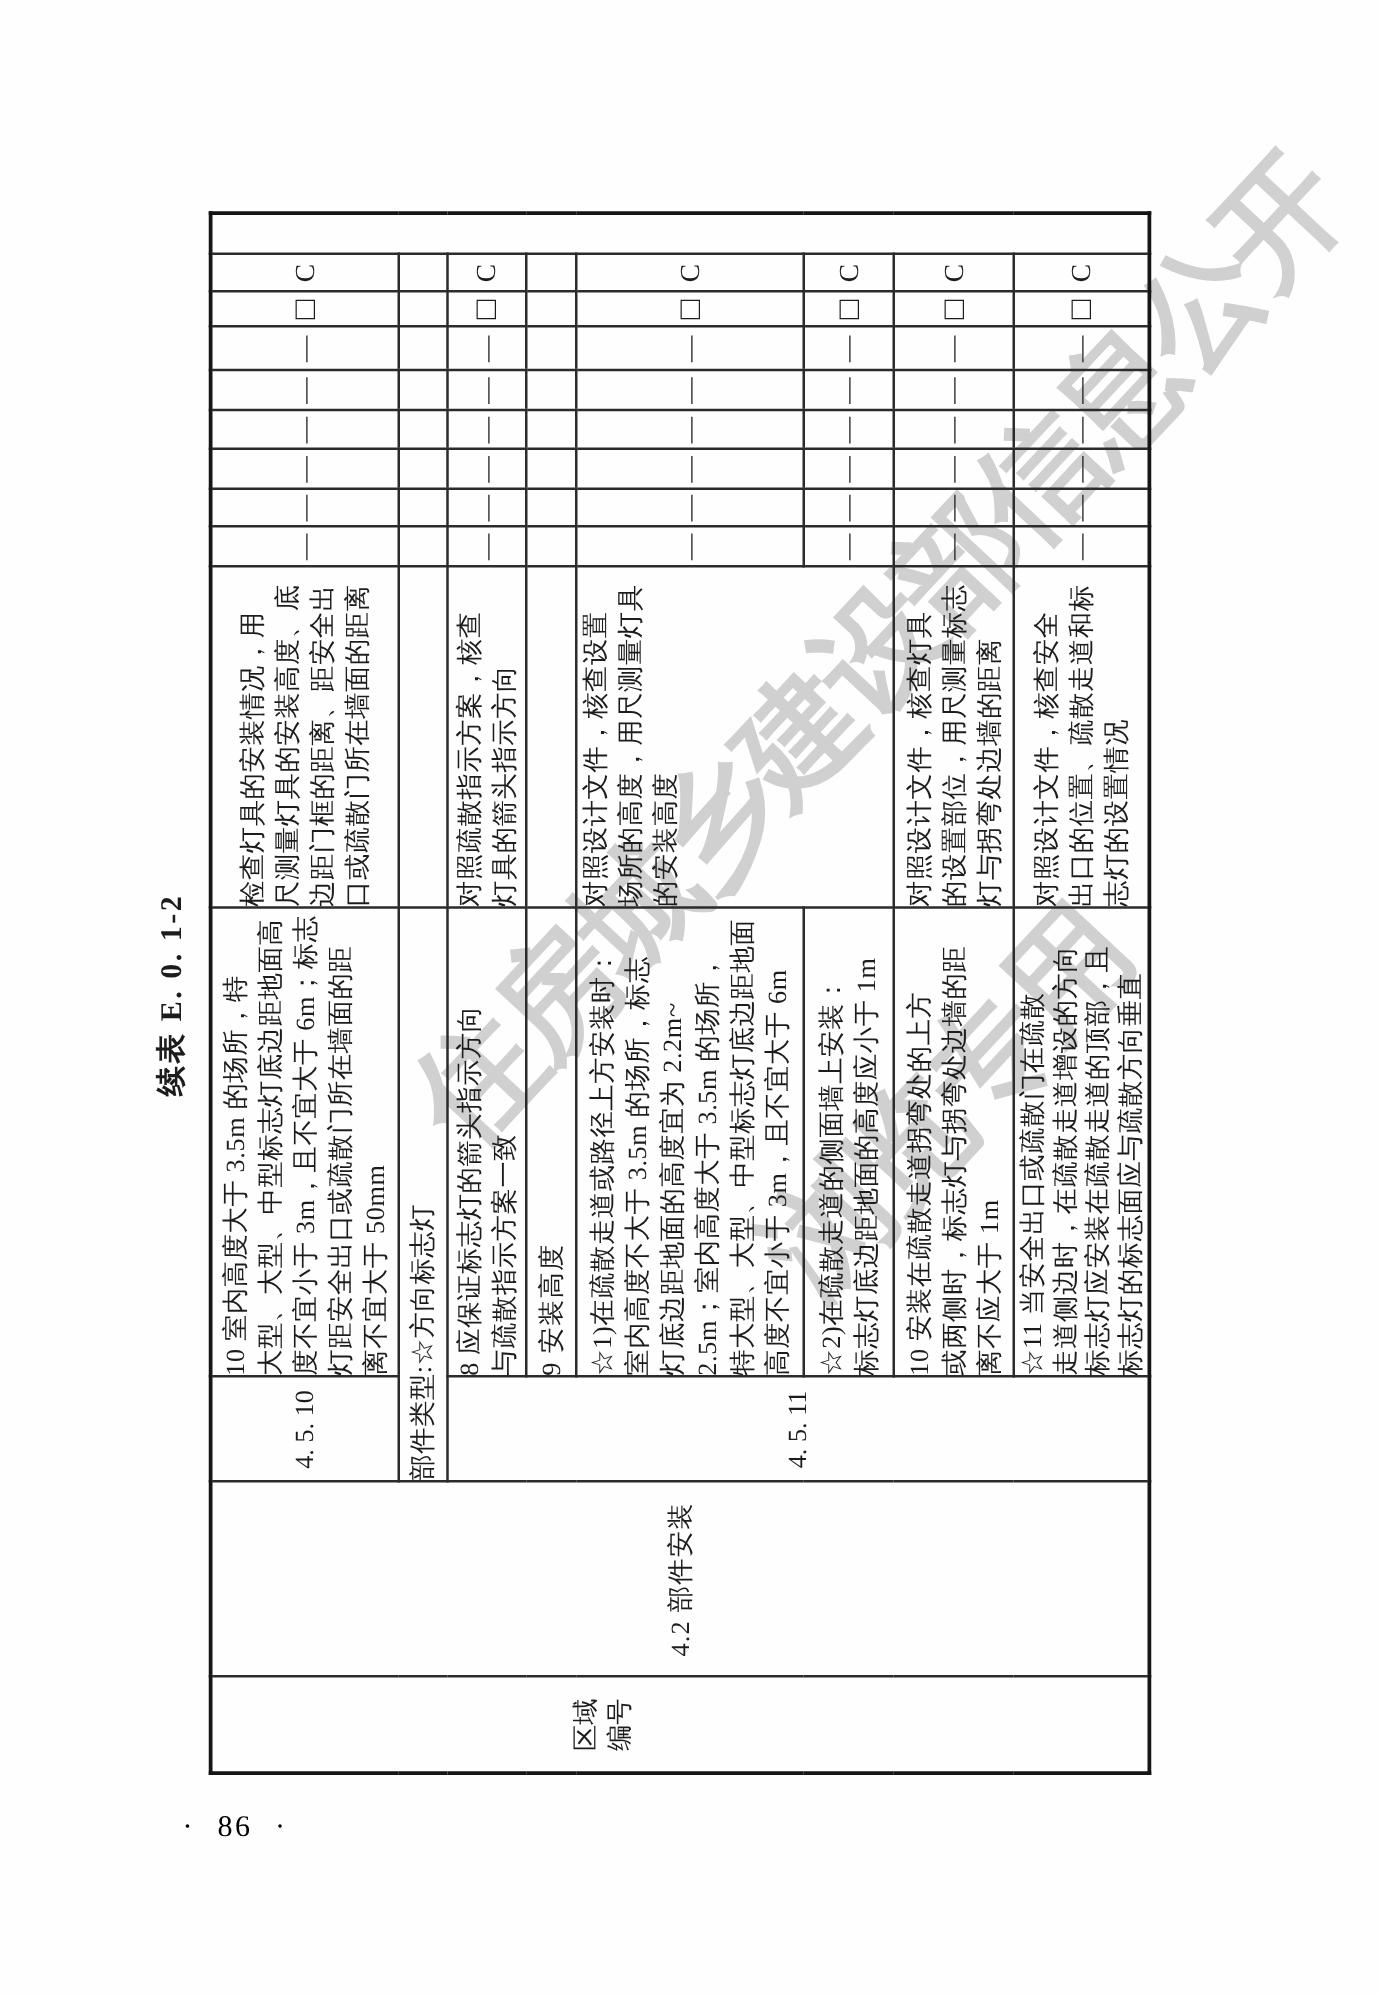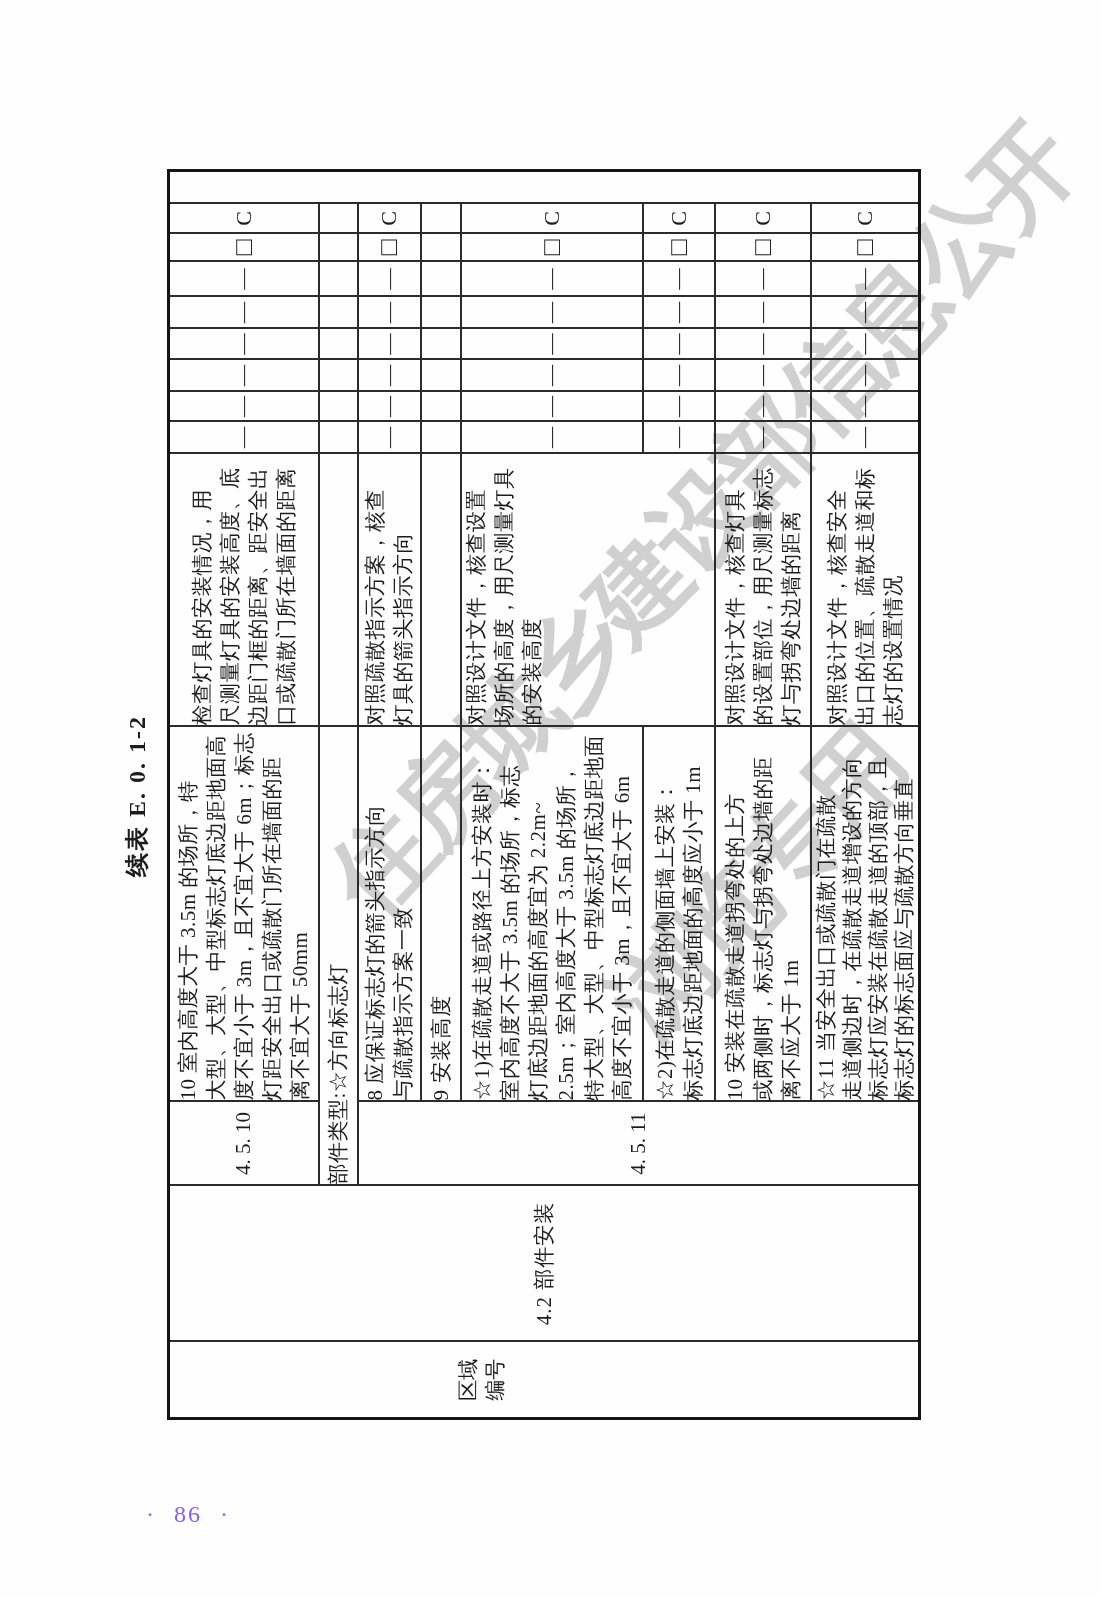--- a/index.html
+++ b/index.html
@@ -46,22 +46,22 @@
   }
   .c-desc{ letter-spacing:0.5px; }
   .c-meth{ font-size:20px;letter-spacing:0.5px; }
   .c-span{ text-align:left;padding-left:10px;font-size:21px;letter-spacing:0.5px; }
   .c-sub{ vertical-align:top;text-align:left;padding:5px 6px 0 12px;font-size:21px;letter-spacing:1px; }
   .c-mark{ text-align:center;font-size:20px; }
   .c-mark.box{ font-size:26px; }
   .c-mark.res{ font-size:22px; }
   
   .pageno{
-    position:absolute;left:146px;top:1501px;font-size:24px;letter-spacing:2px;
-    word-spacing:10px;color:#8b5cf6;
+    position:absolute;left:146px;top:1449px;font-size:24px;letter-spacing:2px;
+    word-spacing:10px;color:#000000;
   }
 </style>
 </head>
 <body>
 
 <div class="stage">
 
   <div class="wm wm1">住房城乡建设部信息公开</div>
   <div class="wm wm2">浏览专用</div>
 

